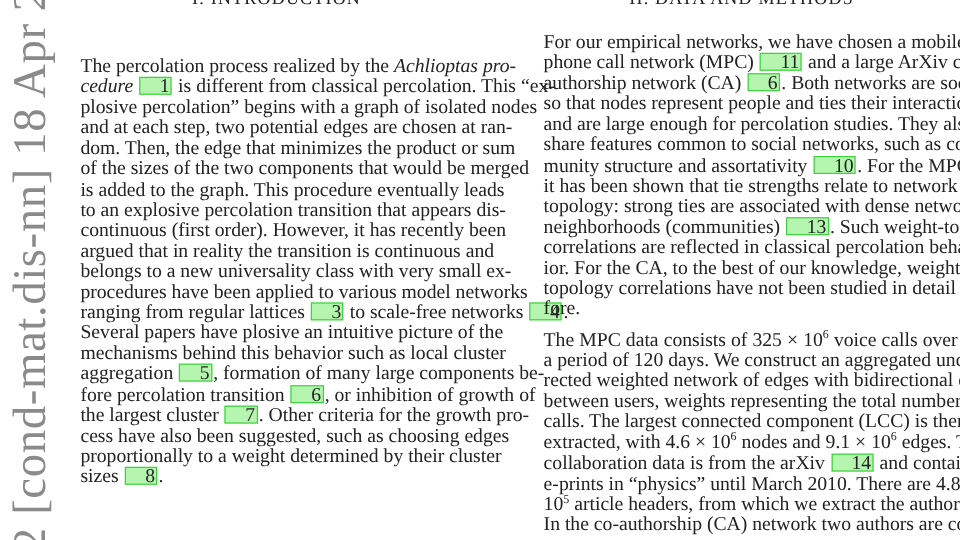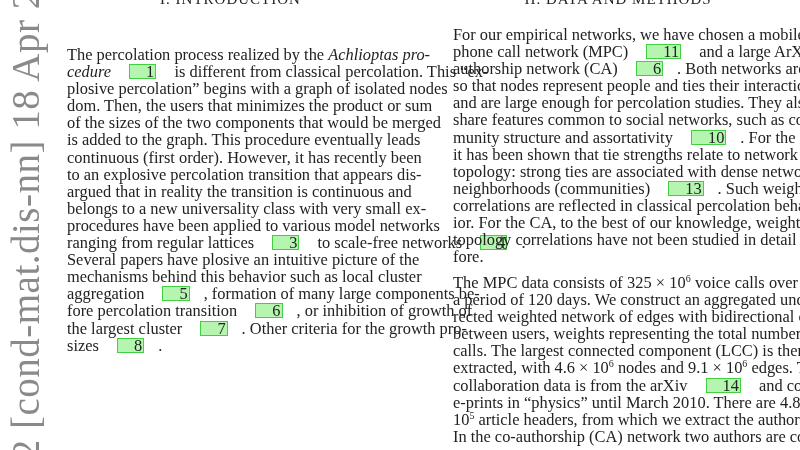--- a/index.html
+++ b/index.html
@@ -78,55 +78,58 @@
   }
   .para .ln.first {
     text-indent: 15px;
   }
   .cite {
     display: inline-block;
     border: 1px solid #3fd13f;
     background: #b6f5b0;
     line-height: 13px;
     padding: 0 1px;
-    margin: 0 14px;
+    margin: 0 1px;
   }
   em { }
   sup { font-size: 10px; line-height: 0; vertical-align: 6px; }
 </style>
 </head>
 <body>
 
 <div class="page">
 
   <div class="arxiv-stamp">
     <div class="arxiv-stamp-text">71v2  [cond-mat.dis-nn]  18 Apr 2011</div>
   </div>
 
   <div class="column col-left">
     <div class="section-heading">I.   INTRODUCTION</div>
     <div>
         <div class="para" style="position: absolute; left: 0px; width: 100%; top: 46px;">
           <span class="ln first">The percolation process realized by the <em>Achlioptas pro-</em></span>
           <span class="ln"><em>cedure</em> <a class="cite">1</a> is different from classical percolation. This “ex-</span>
           <span class="ln">plosive percolation” begins with a graph of isolated nodes</span>
-          <span class="ln">dom. Then, the users that minimizes the product or sum</span>
+          <span class="ln">and at each step, two potential edges are chosen at ran-</span>
+          <span class="ln">dom. Then, the edge that minimizes the product or sum</span>
           <span class="ln">of the sizes of the two components that would be merged</span>
           <span class="ln">is added to the graph. This procedure eventually leads</span>
+          <span class="ln">to an explosive percolation transition that appears dis-</span>
           <span class="ln">continuous (first order). However, it has recently been</span>
-          <span class="ln">to an explosive percolation transition that appears dis-</span>
           <span class="ln">argued that in reality the transition is continuous and</span>
           <span class="ln">belongs to a new universality class with very small ex-</span>
           <span class="ln">procedures have been applied to various model networks</span>
           <span class="ln">ranging from regular lattices <a class="cite">3</a> to scale-free networks <a class="cite">4</a>.</span>
           <span class="ln">Several papers have plosive an intuitive picture of the</span>
           <span class="ln">mechanisms behind this behavior such as local cluster</span>
           <span class="ln">aggregation <a class="cite">5</a>, formation of many large components be-</span>
           <span class="ln">fore percolation transition <a class="cite">6</a>, or inhibition of growth of</span>
           <span class="ln">the largest cluster <a class="cite">7</a>. Other criteria for the growth pro-</span>
+          <span class="ln">cess have also been suggested, such as choosing edges</span>
+          <span class="ln">proportionally to a weight determined by their cluster</span>
           <span class="ln last">sizes <a class="cite">8</a>.</span>
         </div>
       </div>
   </div>
 
   <div class="column col-right">
     <div class="section-heading">II.   DATA AND METHODS</div>
     <div>
         <div class="para" style="position: absolute; left: 0px; width: 100%; top: 26px;">
           <span class="ln first">For our empirical networks, we have chosen a mobile</span>

